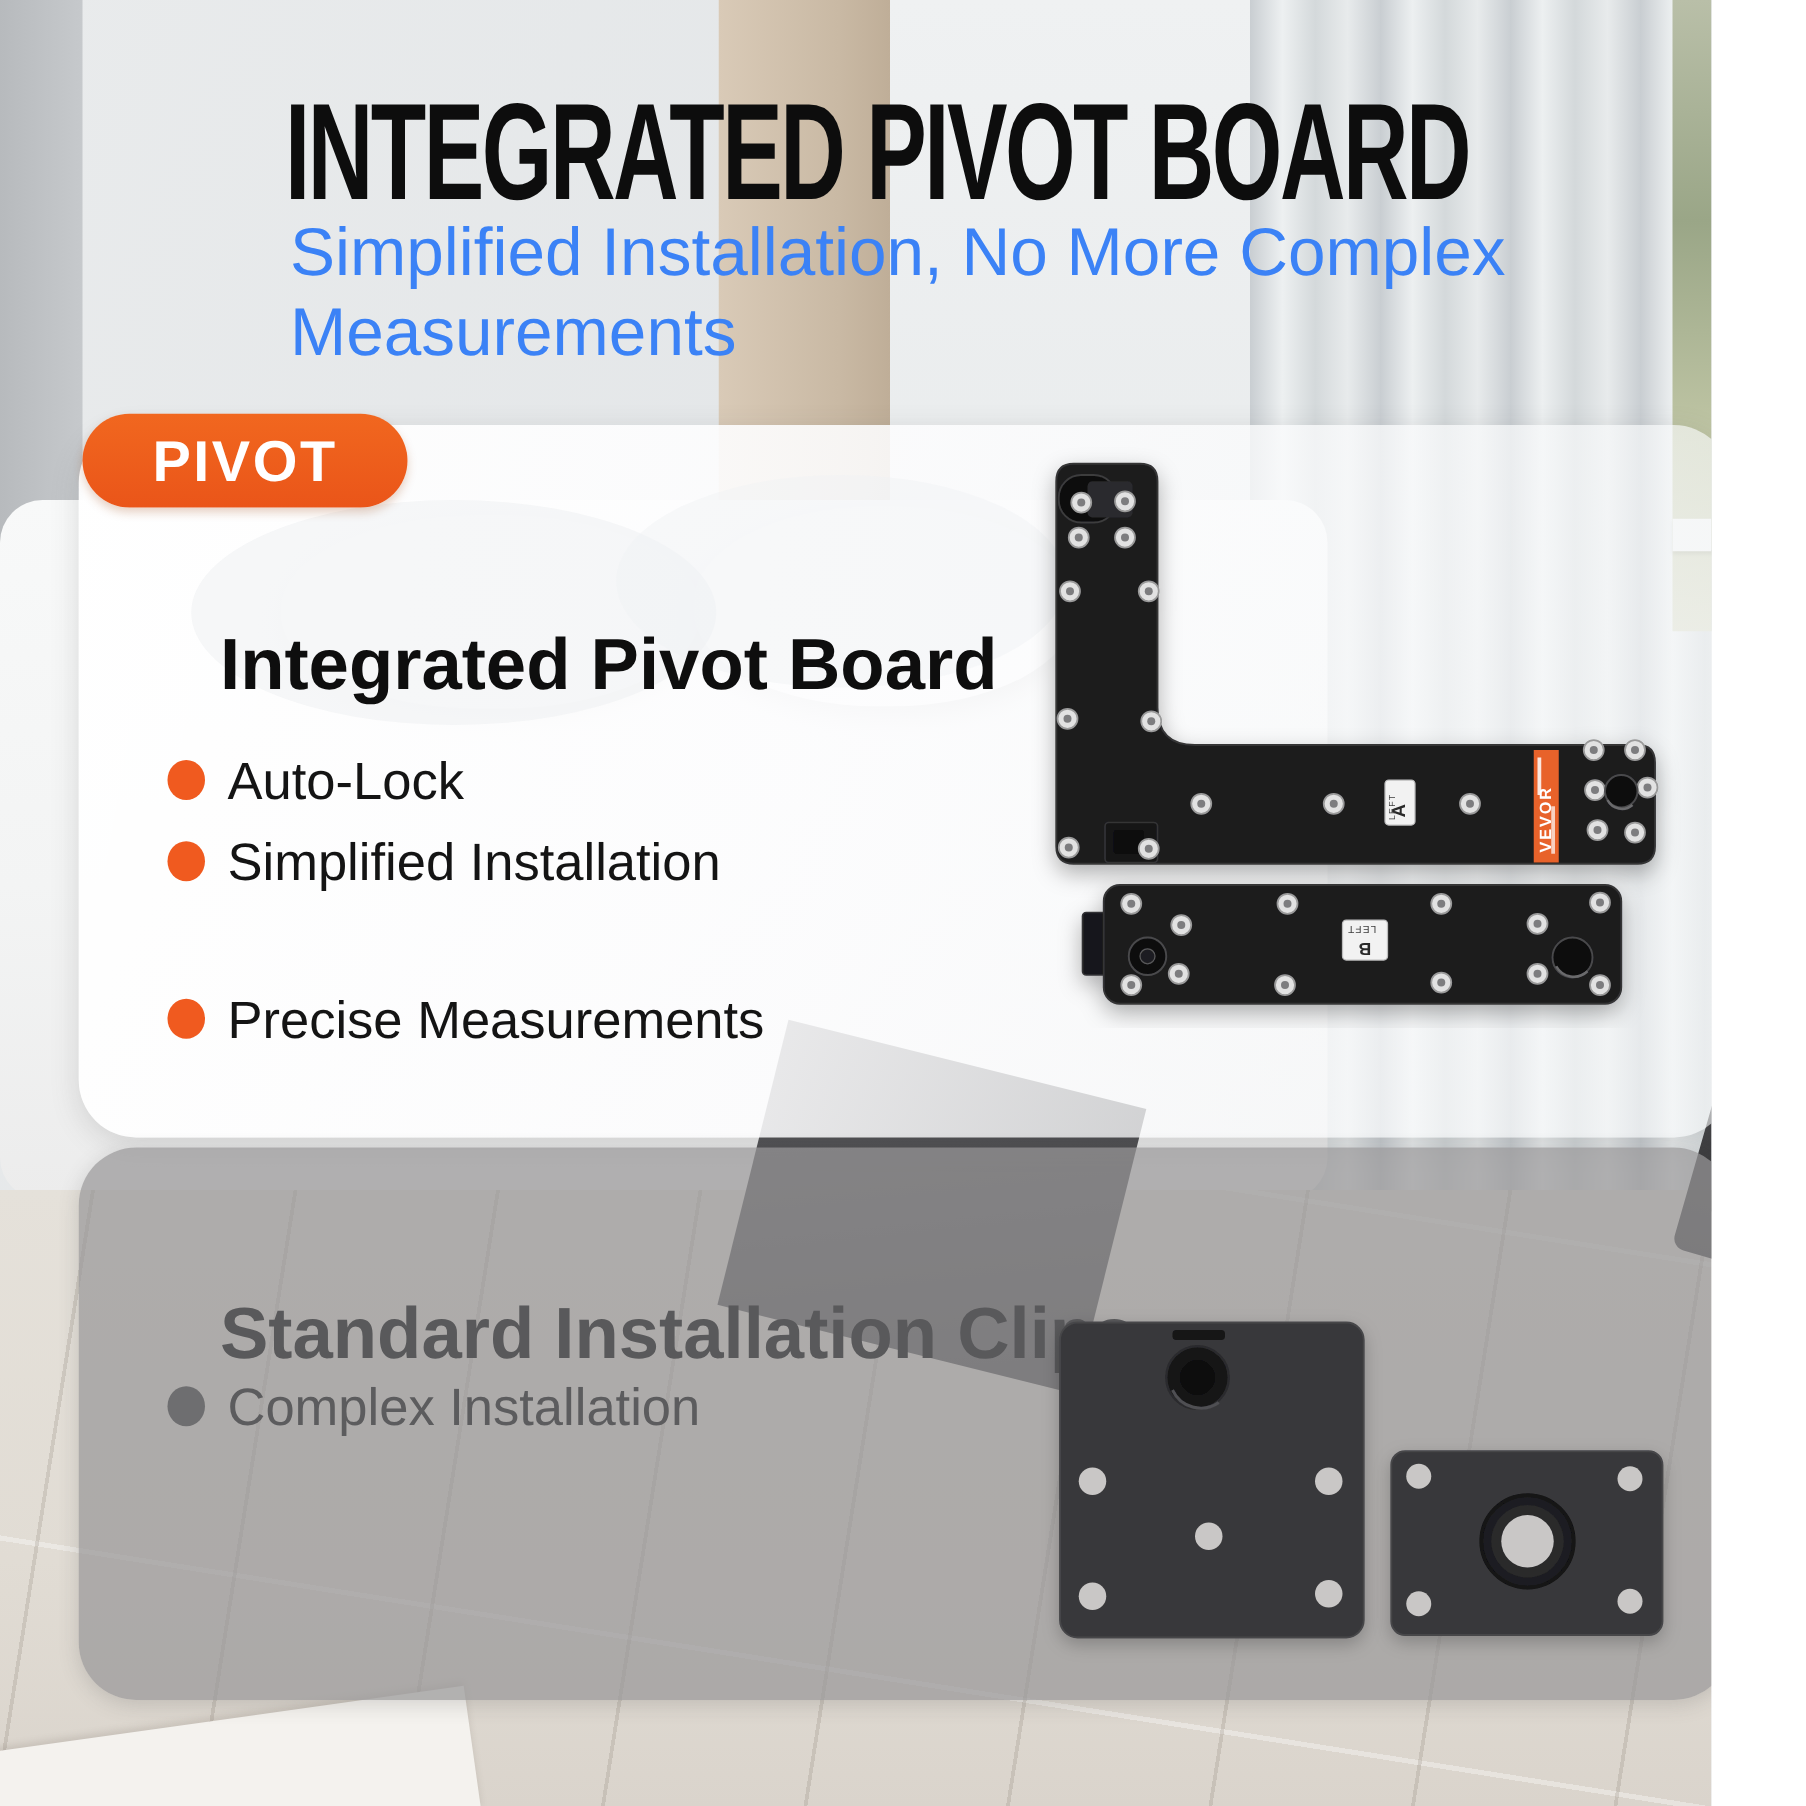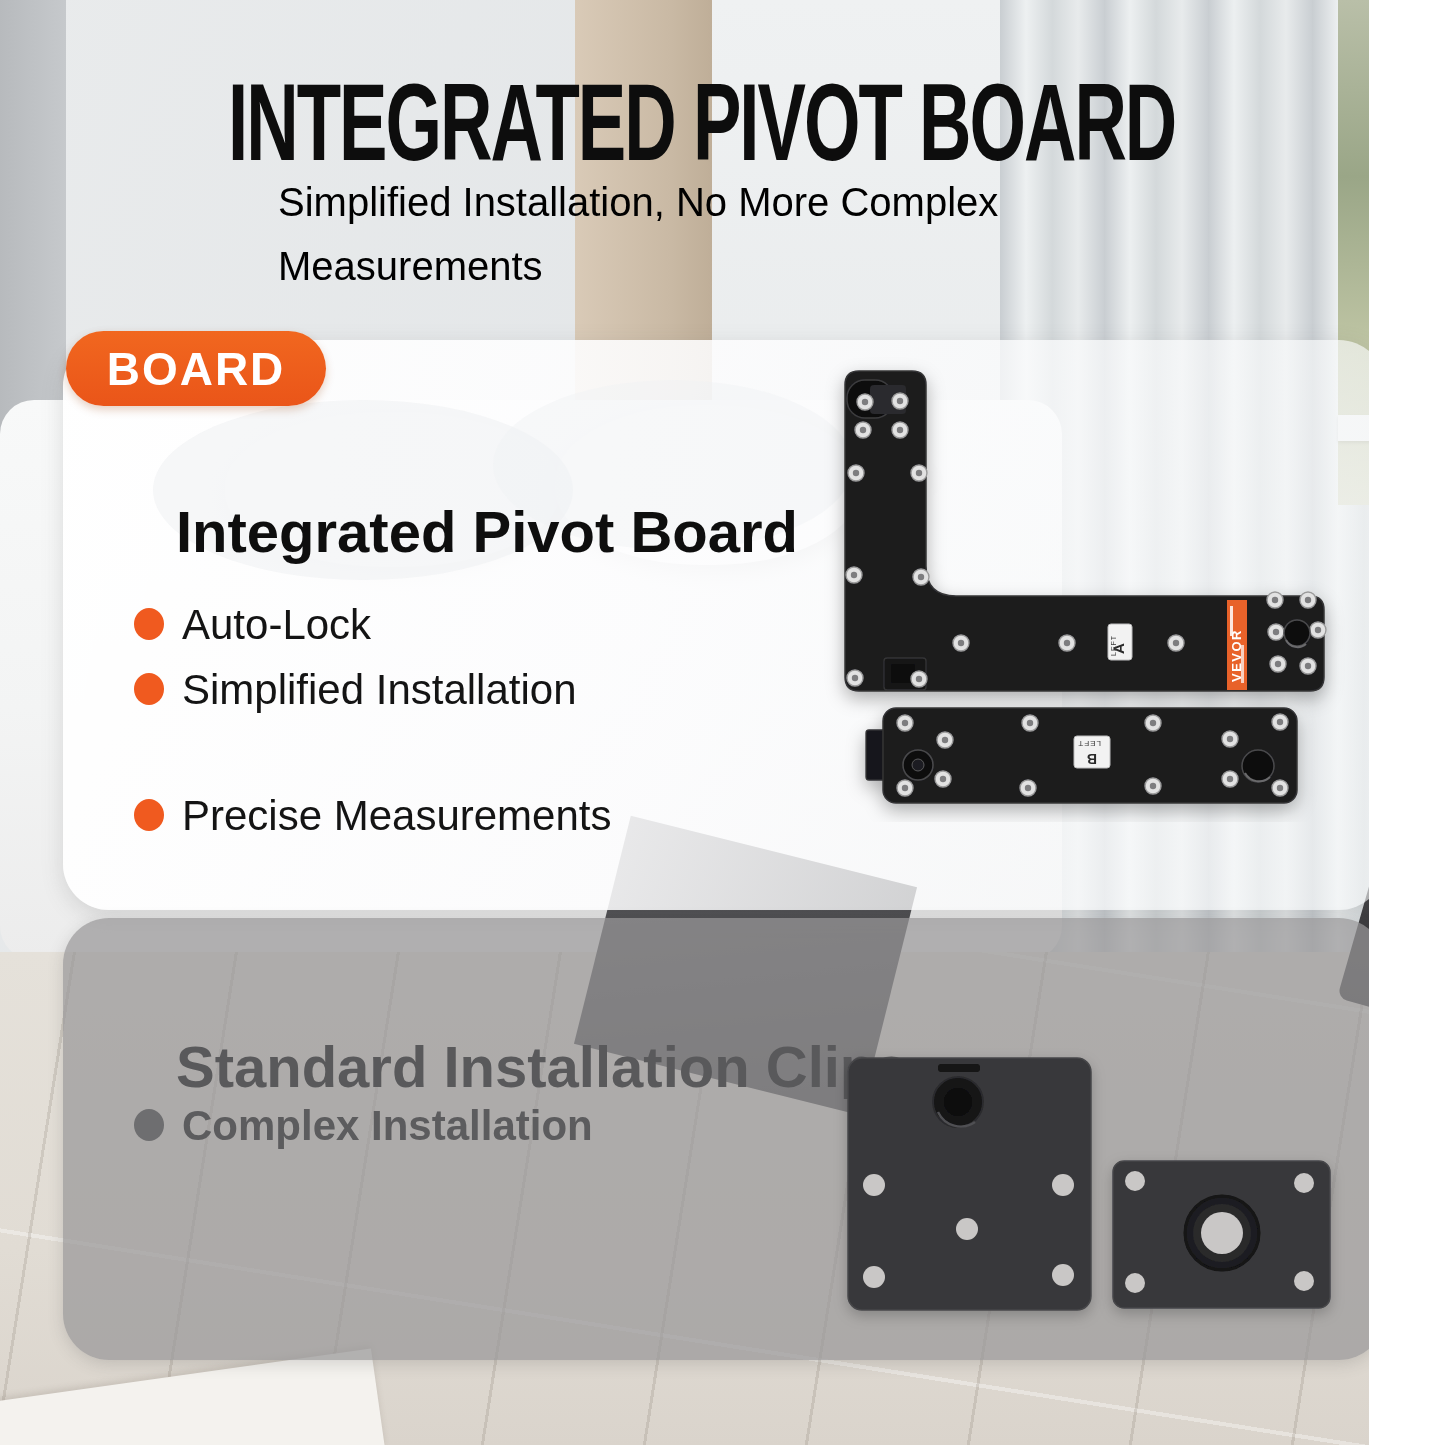--- a/index.html
+++ b/index.html
@@ -42,21 +42,21 @@
     background:
       repeating-linear-gradient(99deg,rgba(125,115,102,0) 0 72px,rgba(125,115,102,.20) 72px 75px,rgba(125,115,102,0) 75px 160px),
       repeating-linear-gradient(9deg,rgba(255,255,255,0) 0 210px,rgba(255,255,255,.35) 210px 214px,rgba(255,255,255,0) 214px 430px),
       linear-gradient(180deg,#e5e1da 0%,#e1dcd4 60%,#dad4cc 100%);}
   .bg-plank-white{left:-50px;top:1378px;width:430px;height:100px;background:#f4f2ee;
     transform:rotate(-8deg);box-shadow:0 -3px 6px rgba(120,110,100,.2);}
 
   
   .title{left:228px;top:58px;color:#0d0d0d;font-size:110px;font-weight:700;
     letter-spacing:-3px;white-space:nowrap;transform:scaleX(.66);transform-origin:left top;}
-  .subtitle{left:232px;top:170px;color:#000000;font-size:40px;line-height:64px;font-weight:400;margin-left:46px;}
+  .subtitle{left:232px;top:170px;color:#3b82f6;font-size:54px;line-height:64px;font-weight:400;}
 
   
   .card-ours{left:63px;top:340px;width:1322px;height:570px;border-radius:46px;overflow:hidden;
     background:linear-gradient(100deg,rgba(255,255,255,.96) 0%,rgba(253,253,254,.88) 45%,rgba(250,251,252,.72) 75%,rgba(246,248,249,.60) 100%);
     box-shadow:0 6px 22px rgba(90,90,90,.18);}
   .blob1{left:90px;top:60px;width:420px;height:180px;border-radius:50%;background:#eef0f2;opacity:.5;position:absolute;}
   .blob2{left:430px;top:40px;width:360px;height:170px;border-radius:50%;background:#f0f1f3;opacity:.45;position:absolute;}
   .pill{border-radius:40px;display:flex;align-items:center;justify-content:center;
     color:#fff;font-weight:700;font-size:46px;letter-spacing:2px;}
   .pill-ours{left:66px;top:331px;width:260px;height:75px;
@@ -68,21 +68,21 @@
   .b-ours .dot{background:#f05a1f;}
   .b1{left:134px;top:595px;} .b2{left:134px;top:660px;} .b3{left:134px;top:786px;}
 
   
   .card-others{left:63px;top:918px;width:1322px;height:442px;border-radius:46px;
     background:rgba(153,151,152,.72);box-shadow:0 4px 16px rgba(80,80,80,.2);}
   .pill-others{left:63px;top:896px;width:281px;height:73px;
     background:linear-gradient(180deg,#8e8c8c,#7f7d7d);}
   .others-heading{left:176px;top:1033px;font-size:58px;font-weight:700;color:#59595b;}
   .b-others .dot{background:#6e6e70;}
-  .b-others .txt{color:#5c5c5e;font-weight:bold;}
+  .b-others .txt{color:#5c5c5e;}
   .b4{left:134px;top:1096px;} .b5{left:134px;top:1183px;}
   .b5 .txt{width:480px;}
 
   .plates-svg{left:0;top:0;width:1445px;height:1445px;pointer-events:none;}
 </style>
 </head>
 <body>
 
 <div class="canvas">
 
@@ -108,21 +108,21 @@
   <div class="abs title">INTEGRATED PIVOT BOARD</div>
   <div class="abs subtitle">
     <div>Simplified Installation, No More Complex</div>
     <div>Measurements</div>
   </div>
 
   <div class="abs card-ours">
     <div class="blob1"></div>
     <div class="blob2"></div>
   </div>
-  <div class="abs pill pill-ours">BOARD</div>
+  <div class="abs pill pill-ours">PIVOT</div>
   <div class="abs ours-heading">Integrated Pivot Board</div>
   <div class="abs bullet b-ours b1">
     <span class="dot"></span>
     <span class="txt">Auto-Lock</span>
   </div>
   <div class="abs bullet b-ours b2">
     <span class="dot"></span>
     <span class="txt">Simplified Installation</span>
   </div>
   <div class="abs bullet b-ours b3">

